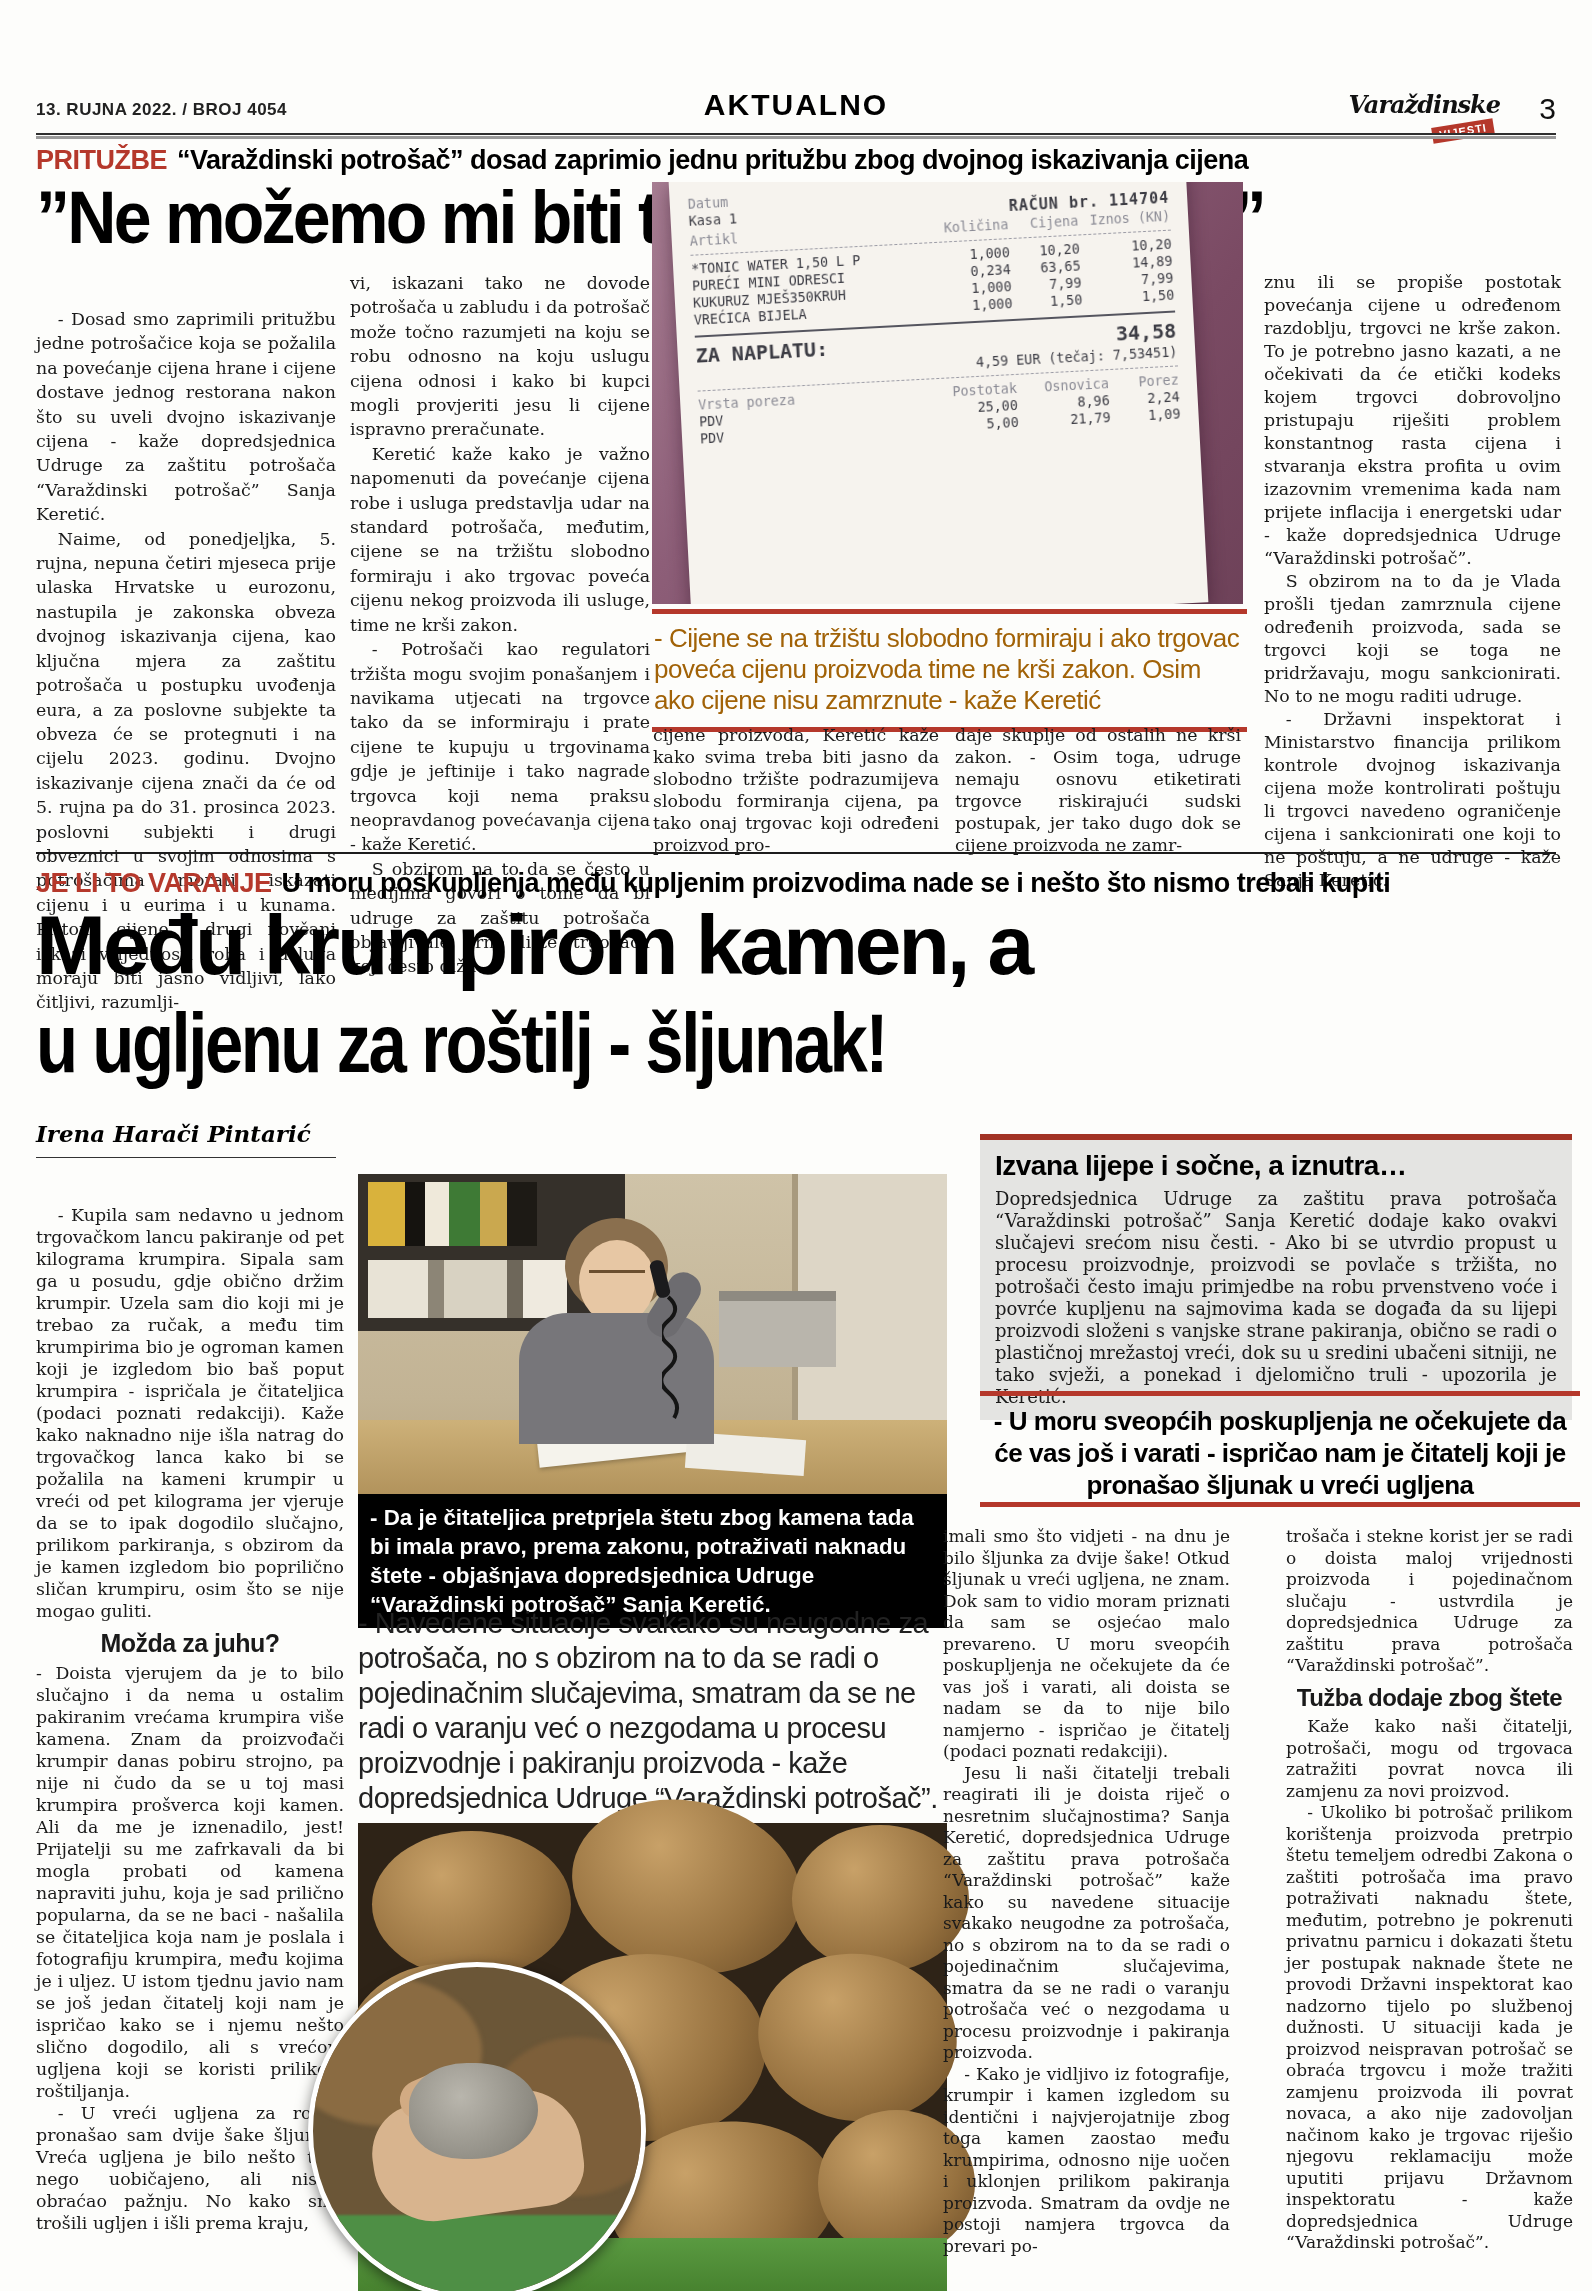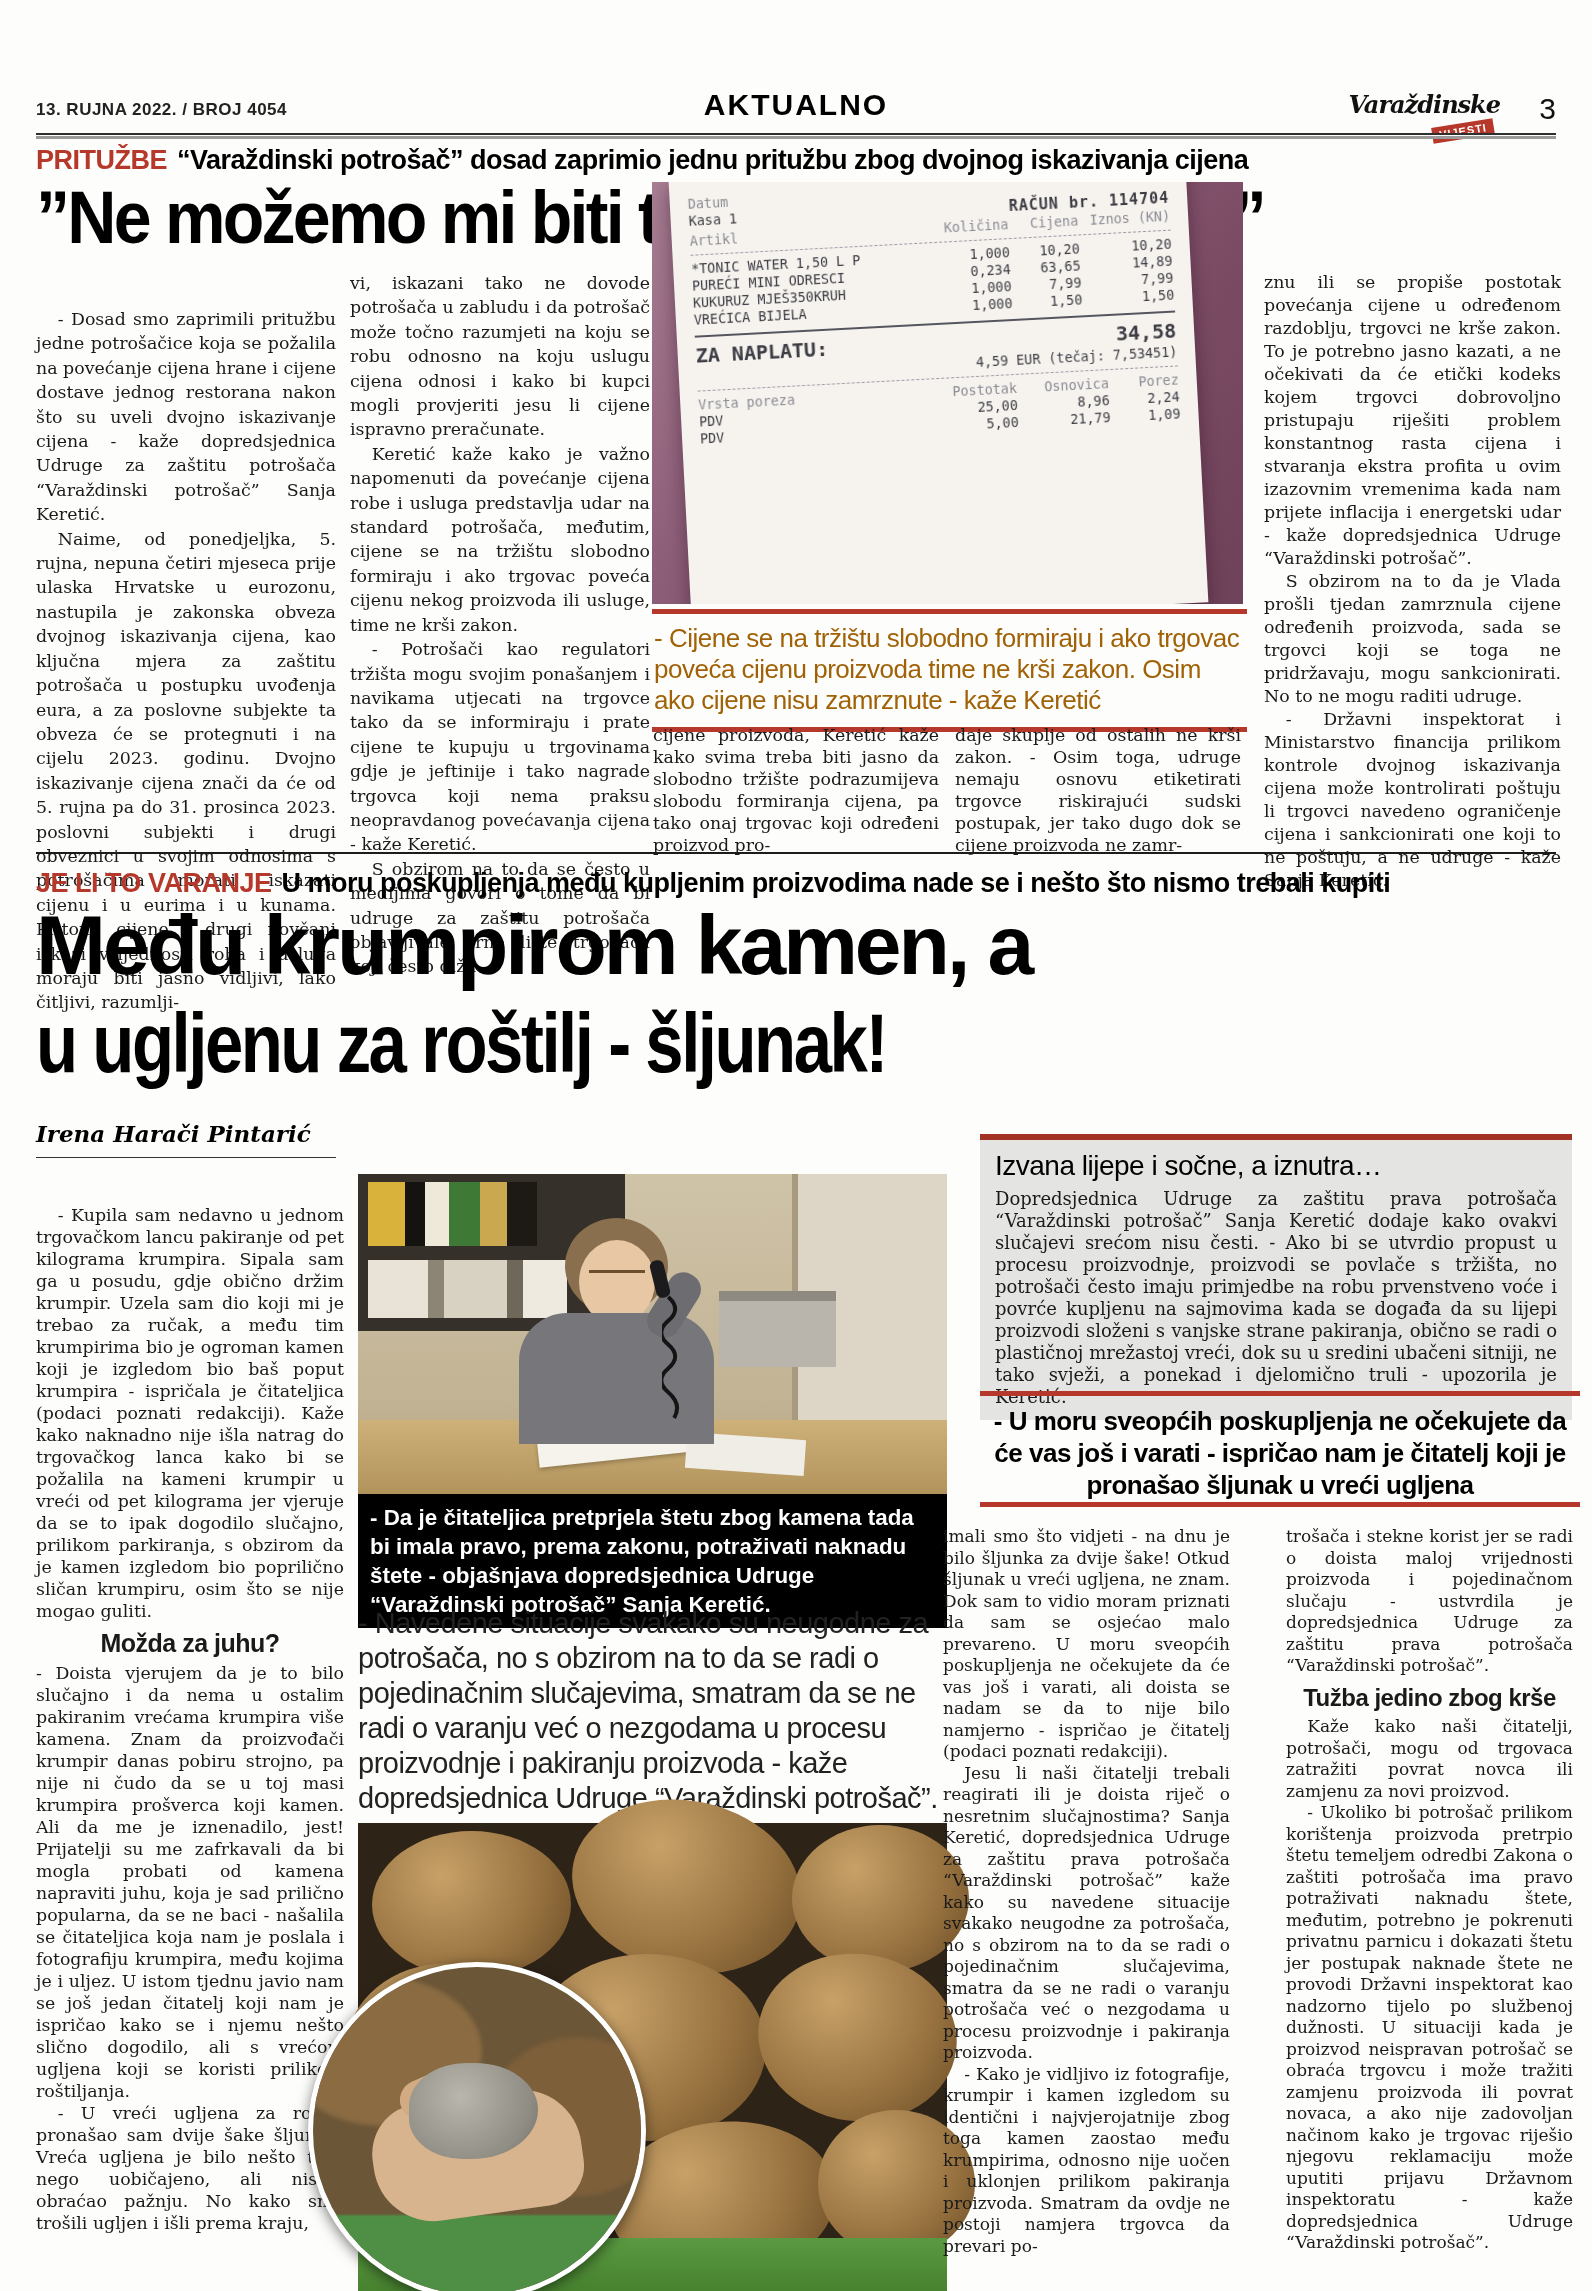--- a/index.html
+++ b/index.html
@@ -114,21 +114,21 @@
   .ic-pot1{position:absolute;left:-30px;top:10px;width:199px;height:149px;border-radius:50%;background:#8a6b42;filter:blur(2px);}
   .ic-pot2{position:absolute;right:-26px;top:70px;width:179px;height:159px;border-radius:50%;background:#7d5f3a;filter:blur(2px);}
   .ic-green{position:absolute;left:0;bottom:0;width:100%;height:80px;background:#4e8f45;filter:blur(1px);}
   .ic-hand{position:absolute;left:60px;top:129px;width:209px;height:119px;border-radius:50px 60px 40px 60px;background:#d8b48e;transform:rotate(-8deg);}
   .ic-thumb{position:absolute;left:86px;top:109px;width:60px;height:40px;border-radius:20px;background:#d2ab83;transform:rotate(-24deg);}
   .ic-stone{position:absolute;left:96px;top:96px;width:129px;height:96px;border-radius:48% 52% 55% 45%;
        background:radial-gradient(circle at 40% 35%,#b9b6ad,#8f8c83 70%,#6f6d66);}
   
   .side-box{position:absolute;left:980px;top:1134px;width:592px;box-sizing:border-box;background:#e4e4e2;
        border-top:6px solid #a23325;padding:10px 15px 12px;}
-  .side-box h2{margin:0 0 6px;font-family:"Liberation Sans",sans-serif;font-size:28px;font-weight:400;
+  .side-box h2{margin:0 0 6px;font-family:"Liberation Sans",sans-serif;font-size:28px;font-weight:700;
        letter-spacing:-0.5px;color:#000;}
   .side-box .boxbody{font-size:18px;line-height:22px;text-align:justify;hyphens:auto;}
   
   .quote2{position:absolute;left:980px;top:1391px;width:592px;border-top:5px solid #b5382b;border-bottom:5px solid #b5382b;
        padding:9px 4px 1px;text-align:center;font-family:"Liberation Sans",sans-serif;font-size:26px;
        font-weight:900;line-height:32px;letter-spacing:-0.5px;color:#000;}
   .botcol{top:1526px;width:287px;font-size:17px;line-height:21.5px;}
   .botc1{left:943px;}
   .botc2{left:1286px;}
   .botcol .subhead{font-size:24px;}
@@ -322,21 +322,21 @@
 
   <div class="bodycol cont botcol botc1" lang="hr">
       <p>imali smo što vidjeti - na dnu je bilo šljunka za dvije šake! Otkud šljunak u vreći ugljena, ne znam. Dok sam to vidio moram priznati da sam se osjećao malo prevareno. U moru sveopćih poskupljenja ne očekujete da će vas još i varati, ali doista se nadam se da to nije bilo namjerno - ispričao je čitatelj (podaci poznati redakciji).</p>
       <p>Jesu li naši čitatelji trebali reagirati ili je doista riječ o nesretnim slučajnostima? Sanja Keretić, dopredsjednica Udruge za zaštitu prava potrošača “Varaždinski potrošač” kaže kako su navedene situacije svakako neugodne za potrošača, no s obzirom na to da se radi o pojedinačnim slučajevima, smatra da se ne radi o varanju potrošača već o nezgodama u procesu proizvodnje i pakiranja proizvoda.</p>
       <p>- Kako je vidljivo iz fotografije, krumpir i kamen izgledom su identični i najvjerojatnije zbog toga kamen zaostao među krumpirima, odnosno nije uočen i uklonjen prilikom pakiranja proizvoda. Smatram da ovdje ne postoji namjera trgovca da prevari po-</p>
     </div>
   <div class="bodycol botcol botc2" style="position:absolute;" lang="hr">
     <div class="cont bodycol" style="position:static;width:auto;">
         <p>trošača i stekne korist jer se radi o doista maloj vrijednosti proizvoda i pojedinačnom slučaju - ustvrdila je dopredsjednica Udruge za zaštitu prava potrošača “Varaždinski potrošač”.</p>
       </div>
-    <h3 class="subhead">Tužba jedino zbog krše</h3>
+    <h3 class="subhead">Tužba dodaje zbog štete</h3>
     <div>
         <p>Kaže kako naši čitatelji, potrošači, mogu od trgovaca zatražiti povrat novca ili zamjenu za novi proizvod.</p>
         <p>- Ukoliko bi potrošač prilikom korištenja proizvoda pretrpio štetu temeljem odredbi Zakona o zaštiti potrošača ima pravo potraživati naknadu štete, međutim, potrebno je pokrenuti privatnu parnicu i dokazati štetu jer postupak naknade štete ne provodi Državni inspektorat kao nadzorno tijelo po službenoj dužnosti. U situaciji kada je proizvod neispravan potrošač se obraća trgovcu i može tražiti zamjenu proizvoda ili povrat novaca, a ako nije zadovoljan načinom kako je trgovac riješio njegovu reklamaciju može uputiti prijavu Državnom inspektoratu - kaže dopredsjednica Udruge “Varaždinski potrošač”.</p>
       </div>
   </div>
 
 </div>
 
 
 </body></html>

